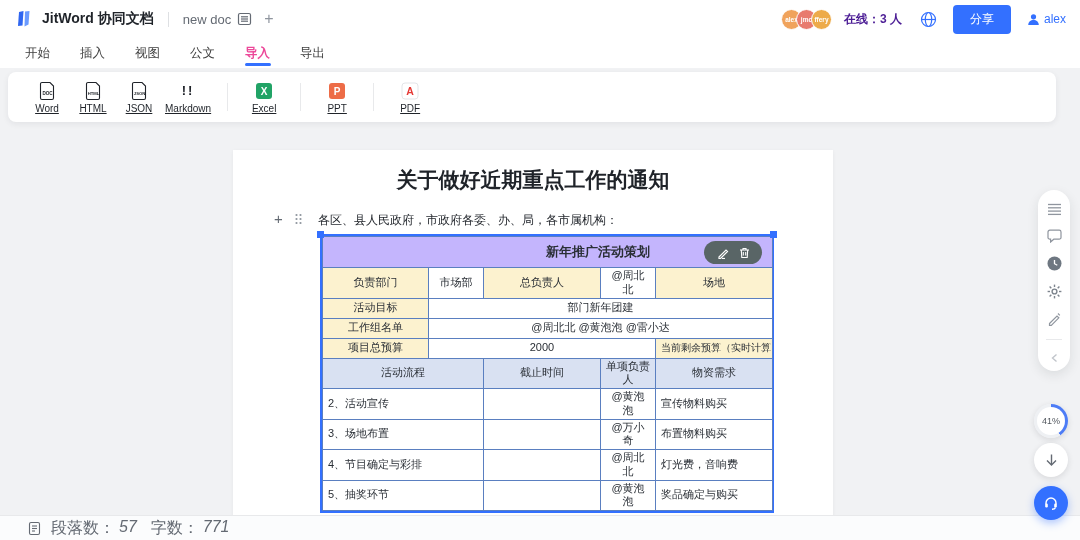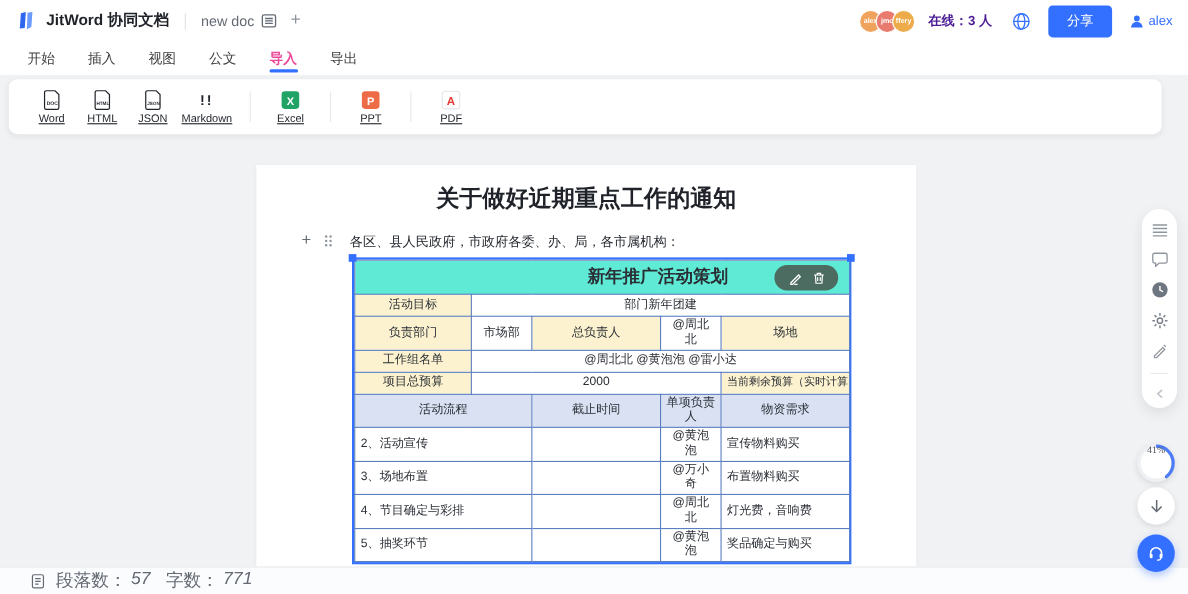--- a/index.html
+++ b/index.html
@@ -58,42 +58,42 @@
   .para-text { position:absolute; left:85px; top:1px; font-size:12px; color:#1f2329; cursor:text; }
 
   
   .table-wrap { position:absolute; left:87px; top:84px; width:454px; border:2px solid #3370ff; background:#fff; }
   .sel-handle { position:absolute; width:7px; height:7px; background:#3370ff; z-index:3; }
   .sel-handle.tl { left:-5px; top:-5px; }
   .sel-handle.tr { right:-5px; top:-5px; }
   table { border-collapse:collapse; width:100%; table-layout:fixed; }
   td { border:1px solid #5a7fc0; font-size:11px; color:#2a2f36; padding:1px 5px; height:20px;
     line-height:1.25; overflow:hidden; }
-  tr.title-row td { background:#5eead4; font-weight:700; font-size:16px; text-align:center;
+  tr.title-row td { background:#c4b5fd; font-weight:700; font-size:13px; text-align:center;
     height:31px; padding-left:106px; }
   td.lbl { background:#fcf2cf; text-align:center; }
   td.ctr { text-align:center; }
   td.small { font-size:10px; white-space:nowrap; }
   tr.sec td { background:#d9e1f2; text-align:center; height:30px; }
   tr.task td { text-align:left; }
   tr.task td.ctr { text-align:center; }
   .edit-pill { position:absolute; top:5px; right:10px; width:58px; height:23px; border-radius:12px;
     background:rgba(74,90,81,.88); display:flex; align-items:center; justify-content:center;
     gap:10px; z-index:2; }
   .edit-pill span { display:flex; cursor:pointer; }
 
   
   .side-toolbar { position:absolute; right:10px; top:190px; width:32px; background:#fff;
     border-radius:16px; box-shadow:0 4px 12px rgba(31,35,41,.1); display:flex; flex-direction:column;
     align-items:center; padding:13px 0 8px; gap:13px; z-index:6; }
   .side-toolbar span { display:flex; cursor:pointer; }
   .side-div { width:16px; height:1px; background:#e8e9eb; }
   .zoom-badge { position:absolute; right:12px; top:404px; width:34px; height:34px; border-radius:50%;
-    background:conic-gradient(#4d7cf6 0 41%, #eef0f3 0); display:flex; 
-    justify-content:center; box-shadow:0 2px 6px rgba(31,35,41,.12); z-index:6; cursor:pointer;font-family:Liberation Serif, serif; }
+    background:conic-gradient(#4d7cf6 0 41%, #eef0f3 0); display:flex; align-items:center;
+    justify-content:center; box-shadow:0 2px 6px rgba(31,35,41,.12); z-index:6; cursor:pointer; }
   .zoom-badge::before { content:""; position:absolute; inset:3px; background:#fff; border-radius:50%; }
   .zoom-badge b { position:relative; font-size:9px; font-weight:400; color:#51565d; }
   .down-btn { position:absolute; right:12px; top:443px; width:34px; height:34px; border-radius:50%;
     background:#fff; box-shadow:0 2px 6px rgba(31,35,41,.12); display:flex; align-items:center;
     justify-content:center; z-index:6; cursor:pointer; }
   .help-btn { position:absolute; right:12px; top:486px; width:34px; height:34px; border-radius:50%;
     background:#3370ff; display:flex; align-items:center; justify-content:center;
     box-shadow:0 3px 8px rgba(51,112,255,.4); z-index:7; cursor:pointer; }
 
   
@@ -272,29 +272,29 @@
               <col style="width:55px">
               <col style="width:117px">
               <col style="width:55px">
               <col style="width:117px">
             </colgroup>
           <tbody>
               <tr class="title-row">
             <td colspan="5">新年推广活动策划</td>
           </tr>
           <tr>
-            <td class="lbl">活动目标</td>
-            <td class="ctr" colspan="4">部门新年团建</td>
-          </tr>
-          <tr>
             <td class="lbl">负责部门</td>
             <td class="ctr">市场部</td>
             <td class="lbl">总负责人</td>
             <td class="ctr">@周北北</td>
             <td class="lbl">场地</td>
+          </tr>
+          <tr>
+            <td class="lbl">活动目标</td>
+            <td class="ctr" colspan="4">部门新年团建</td>
           </tr>
           <tr>
             <td class="lbl">工作组名单</td>
             <td class="ctr" colspan="4">@周北北 @黄泡泡 @雷小达</td>
           </tr>
           <tr>
             <td class="lbl">项目总预算</td>
             <td class="ctr" colspan="3">2000</td>
             <td class="lbl small">当前剩余预算（实时计算）</td>
           </tr>

